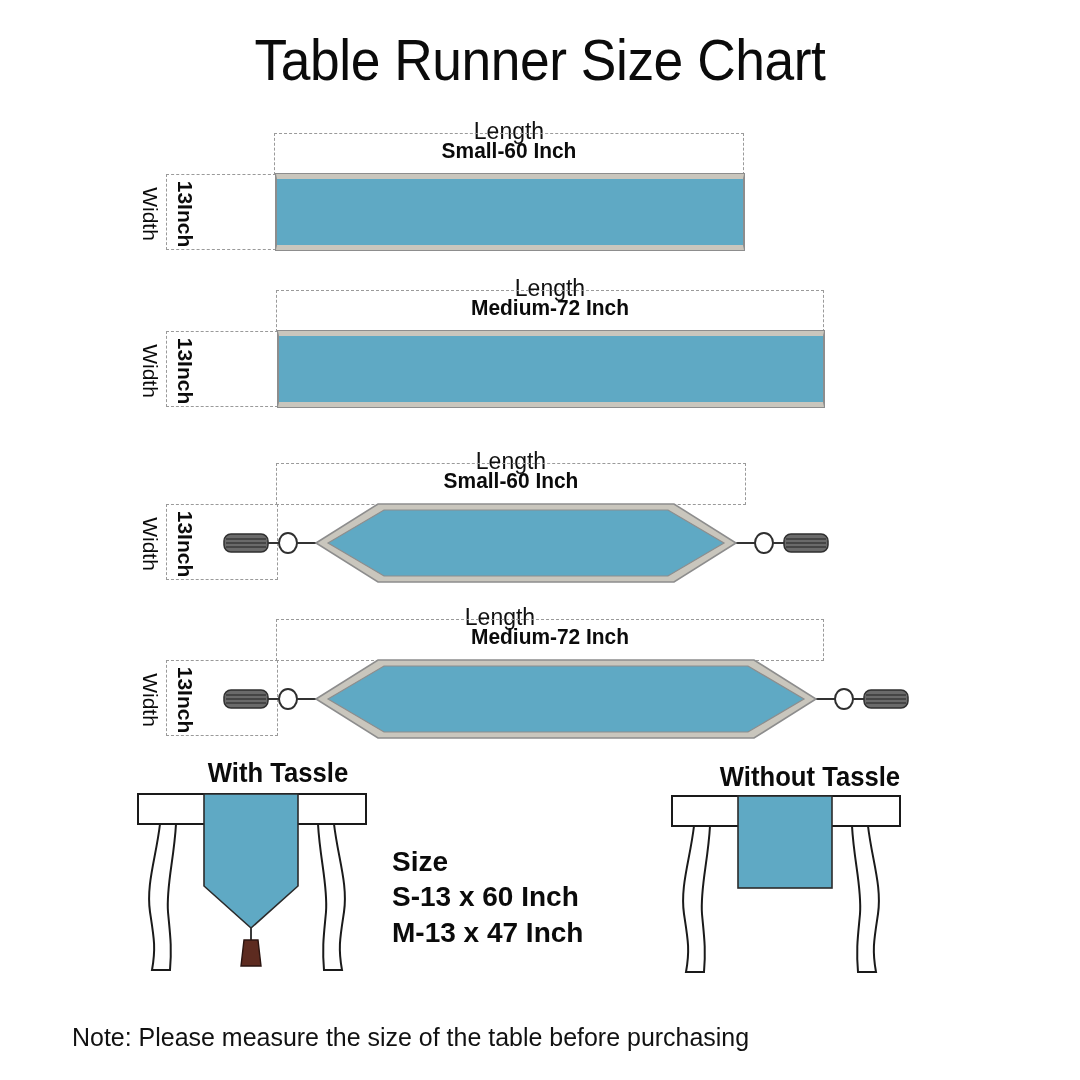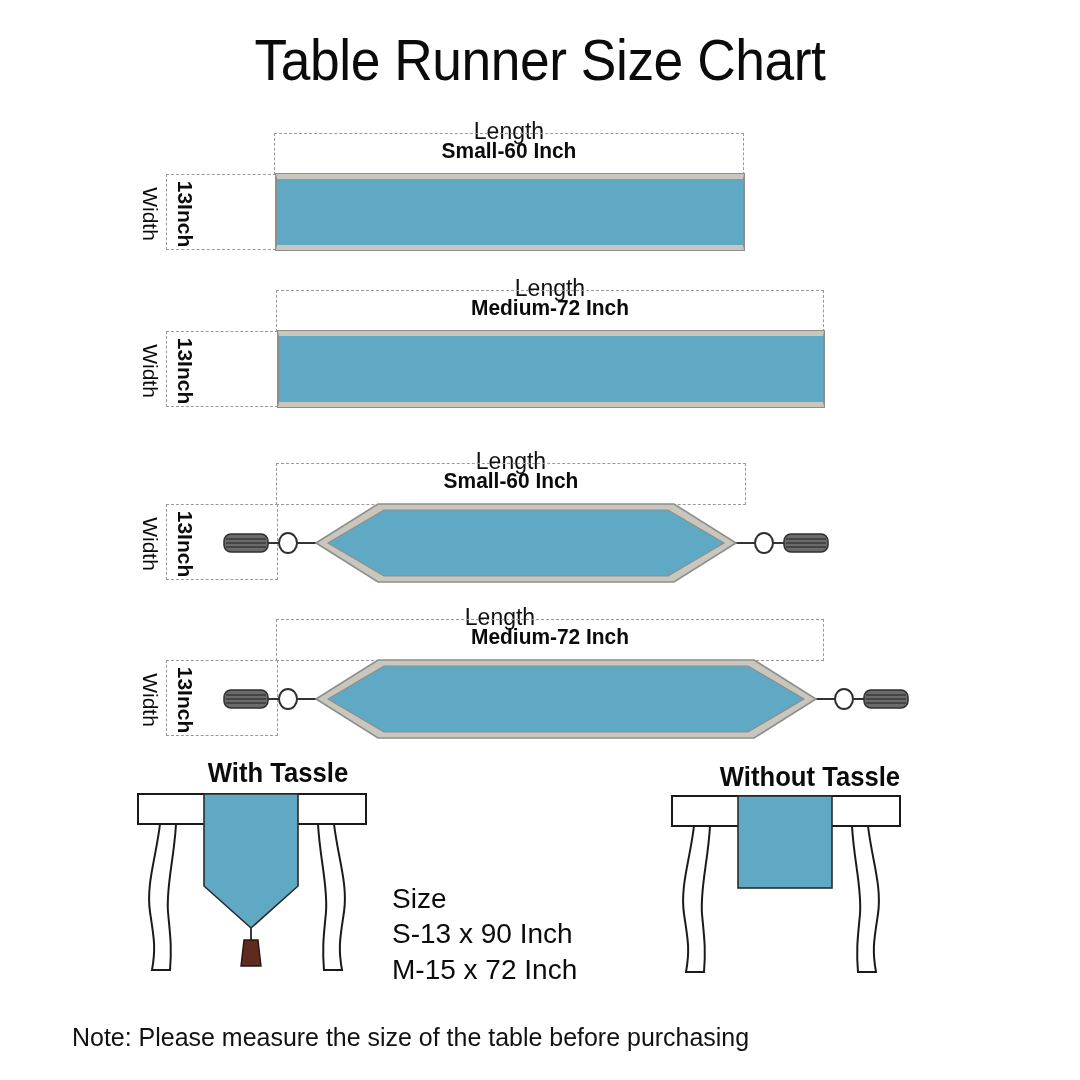--- a/index.html
+++ b/index.html
@@ -117,23 +117,23 @@
     font-weight: 700;
     color: #0b0b0b;
     white-space: nowrap;
     transform: scaleX(0.95);
   }
 
   
   #size-block {
     position: absolute;
     left: 392px;
-    top: 881px;
+    top: 844px;
     font-size: 28px;
-    font-weight: 400;
+    font-weight: 700;
     line-height: 1.26;
     color: #0b0b0b;
     white-space: nowrap;
   }
 
   
   #note {
     position: absolute;
     left: 72px;
     top: 1022px;
@@ -278,19 +278,19 @@
                C42,158 40,146 38,124 C36,98 44,72 46,36 Z" fill="#ffffff" stroke="#1a1a1a" stroke-width="2"></path>
       <path d="M204,36 C208,70 218,96 214,124 C210,150 208,160 212,182 L194,182
                C192,158 194,146 196,124 C198,98 190,72 188,36 Z" fill="#ffffff" stroke="#1a1a1a" stroke-width="2"></path>
 
       <rect x="74" y="6" width="94" height="92" fill="#5fa9c4" stroke="#2b2b2b" stroke-width="1.6"></rect>
     </svg>
   </div>
 
   <div id="size-block">
     <div>Size</div>
-    <div>S-13 x 90 Inch</div>
-    <div>M-15 x 72 Inch</div>
+    <div>S-13 x 60 Inch</div>
+    <div>M-13 x 47 Inch</div>
   </div>
 
   <div id="note">Note:  Please measure the size of the table before purchasing</div>
 
 </div>
 
 </body></html>

